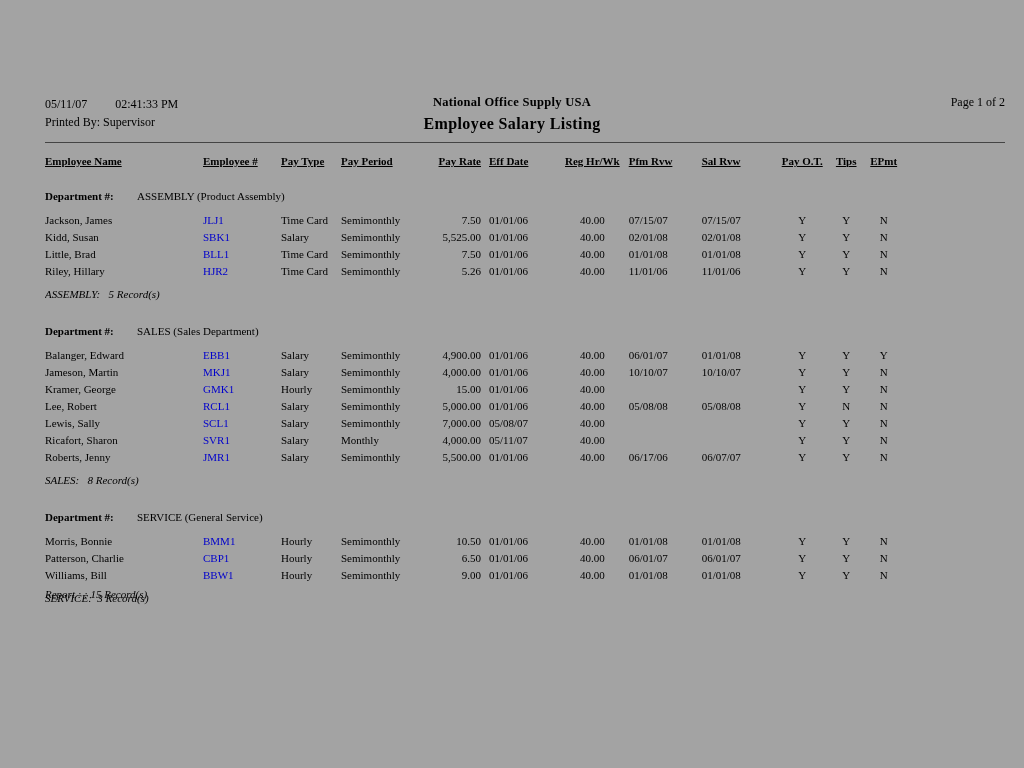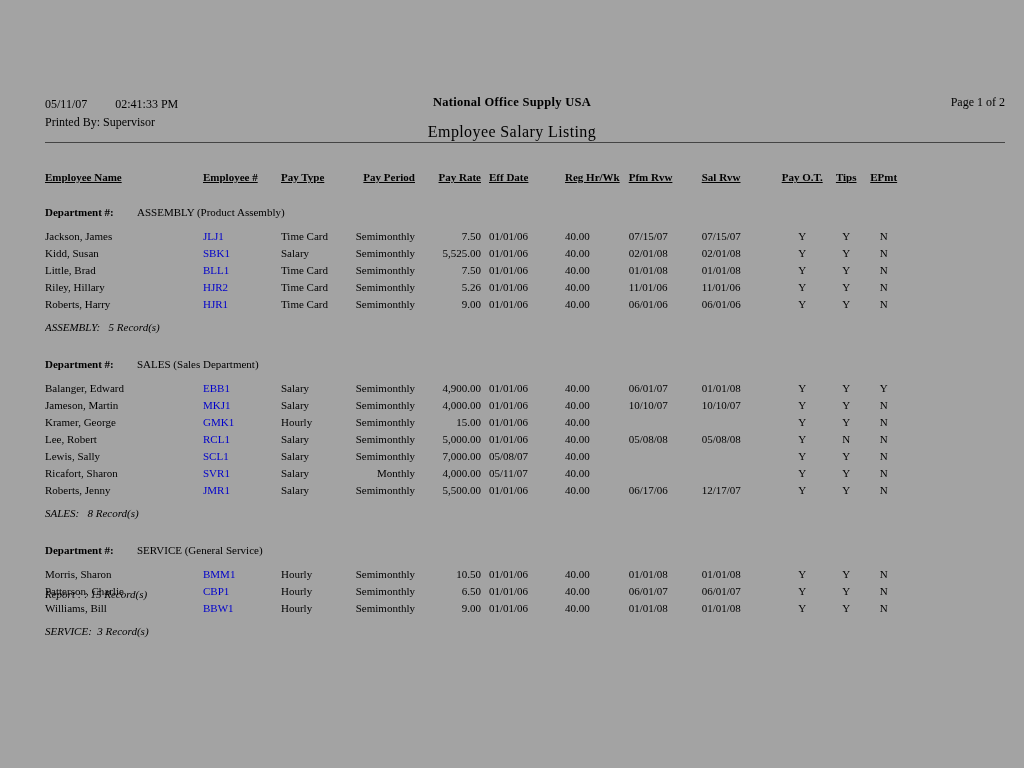--- a/index.html
+++ b/index.html
@@ -4,36 +4,36 @@
 <style>
   html,body{margin:0;padding:0;background:#ffffff;}
   body{width:1024px;height:768px;font-family:"Liberation Serif",serif;color:#000;}
   .page{position:relative;width:1024px;height:768px;background:#a3a3a3;overflow:hidden;}
 
   
   .hdr-left{position:absolute;left:45px;top:95px;font-size:12px;line-height:18px;}
   .hdr-left .time{margin-left:28px;}
   .hdr-center{position:absolute;left:0;right:0;top:95px;text-align:center;}
   .company{font-size:12.5px;font-weight:bold;letter-spacing:0.3px;}
-  .report-title{font-size:16px;font-weight:normal;margin-top:13px;letter-spacing:0.4px;}
+  .report-title{font-size:16px;font-weight:bold;margin-top:5px;letter-spacing:0.4px;}
   .hdr-right{position:absolute;right:19px;top:95px;font-size:12px;}
   .rule{position:absolute;left:45px;right:19px;top:142px;border-top:1px solid #444;}
 
   
-  table.rpt{position:absolute;left:45px;top:168px;border-collapse:collapse;table-layout:fixed;}
+  table.rpt{position:absolute;left:45px;top:152px;border-collapse:collapse;table-layout:fixed;}
   table.rpt td,table.rpt th{padding:0;font-size:11px;font-weight:normal;height:17px;vertical-align:middle;overflow:hidden;white-space:nowrap;}
   table.rpt thead th{height:22px;vertical-align:top;padding-top:3px;}
   .hu{font-weight:bold;text-decoration:underline;font-size:11px;}
   .c-name{width:158px;text-align:left;}
   .c-emp{width:78px;text-align:left;margin-left:40px;}
   .c-type{width:60px;text-align:left;}
-  .c-period{width:74px;text-align:right;margin-left:16px;}
+  .c-period{width:74px;text-align:left;margin-left:16px;}
   .c-rate{width:66px;text-align:right;}
   .c-eff{width:76px;text-align:left;padding-left:8px !important;}
-  .c-reg{width:51px;text-align:left;padding-right:6px !important;}
+  .c-reg{width:51px;text-align:center;padding-right:6px !important;}
   .c-pfm{width:64px;text-align:left;padding-left:3px !important;}
   .c-sal{width:73px;text-align:left;padding-left:9px !important;}
   .c-ot{width:55px;text-align:center;}
   .c-tips{width:33px;text-align:center;}
   .c-epmt{width:42px;text-align:center;}
   td.c-emp{color:#0000cc;cursor:pointer;}
 
   tr.dept-row td{padding-top:9px !important;padding-bottom:5px !important;height:20px;}
   .dept-label{font-weight:bold;display:inline-block;width:92px;}
   tr.summary-row td{font-style:italic;padding-top:5px !important;padding-bottom:8px !important;white-space:pre;height:20px;}
@@ -145,34 +145,20 @@
         <td class="c-period">Semimonthly</td>
         <td class="c-rate">5.26</td>
         <td class="c-eff">01/01/06</td>
         <td class="c-reg">40.00</td>
         <td class="c-pfm">11/01/06</td>
         <td class="c-sal">11/01/06</td>
         <td class="c-ot">Y</td>
         <td class="c-tips">Y</td>
         <td class="c-epmt">N</td>
       </tr>
-      <tr>
-        <td class="c-name">Roberts, Harry</td>
-        <td class="c-emp">HJR1</td>
-        <td class="c-type">Time Card</td>
-        <td class="c-period">Semimonthly</td>
-        <td class="c-rate">9.00</td>
-        <td class="c-eff">01/01/06</td>
-        <td class="c-reg">40.00</td>
-        <td class="c-pfm">06/01/06</td>
-        <td class="c-sal">06/01/06</td>
-        <td class="c-ot">Y</td>
-        <td class="c-tips">Y</td>
-        <td class="c-epmt">N</td>
-      </tr>
       <tr class="summary-row">
         <td colspan="12">ASSEMBLY:   5 Record(s)</td>
       </tr>
 
       <tr class="dept-row">
         <td colspan="12"><span class="dept-label">Department #:</span><span>SALES (Sales Department)</span></td>
       </tr>
       <tr>
         <td class="c-name">Balanger, Edward</td>
         <td class="c-emp">EBB1</td>
@@ -259,34 +245,34 @@
       </tr>
       <tr>
         <td class="c-name">Roberts, Jenny</td>
         <td class="c-emp">JMR1</td>
         <td class="c-type">Salary</td>
         <td class="c-period">Semimonthly</td>
         <td class="c-rate">5,500.00</td>
         <td class="c-eff">01/01/06</td>
         <td class="c-reg">40.00</td>
         <td class="c-pfm">06/17/06</td>
-        <td class="c-sal">12/17/07</td>
+        <td class="c-sal">06/07/07</td>
         <td class="c-ot">Y</td>
         <td class="c-tips">Y</td>
         <td class="c-epmt">N</td>
       </tr>
       <tr class="summary-row">
         <td colspan="12">SALES:   8 Record(s)</td>
       </tr>
 
       <tr class="dept-row">
         <td colspan="12"><span class="dept-label">Department #:</span><span>SERVICE (General Service)</span></td>
       </tr>
       <tr>
-        <td class="c-name">Morris, Sharon</td>
+        <td class="c-name">Morris, Bonnie</td>
         <td class="c-emp">BMM1</td>
         <td class="c-type">Hourly</td>
         <td class="c-period">Semimonthly</td>
         <td class="c-rate">10.50</td>
         <td class="c-eff">01/01/06</td>
         <td class="c-reg">40.00</td>
         <td class="c-pfm">01/01/08</td>
         <td class="c-sal">01/01/08</td>
         <td class="c-ot">Y</td>
         <td class="c-tips">Y</td>

